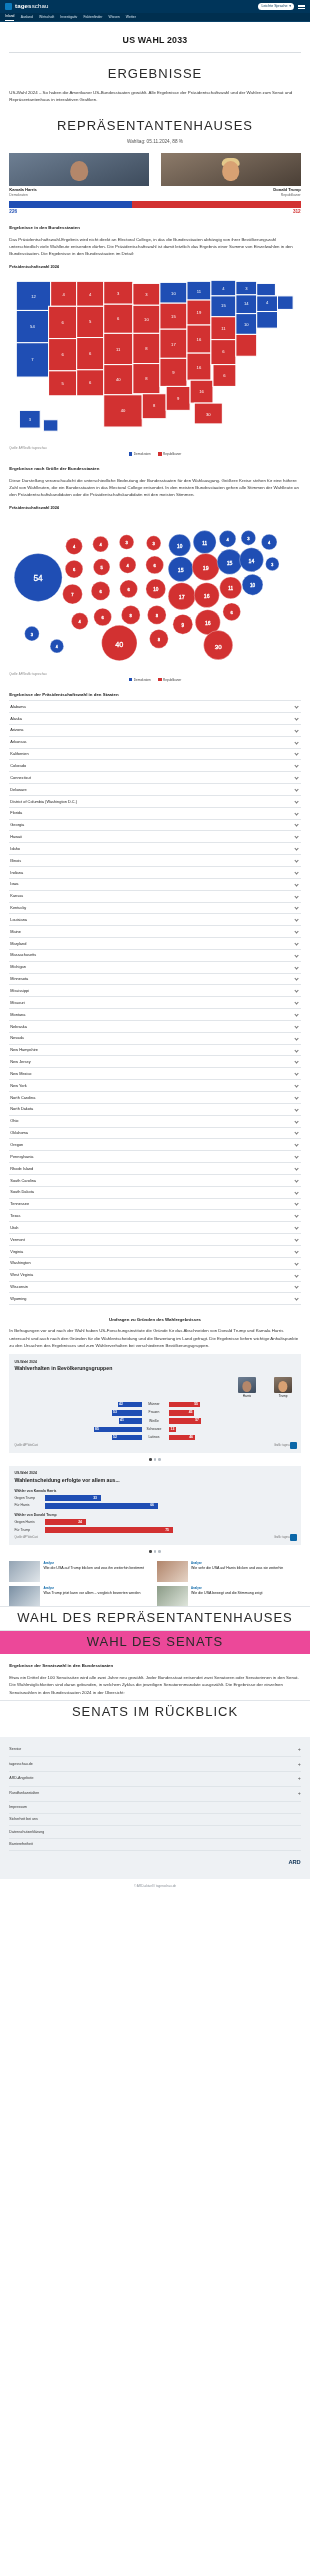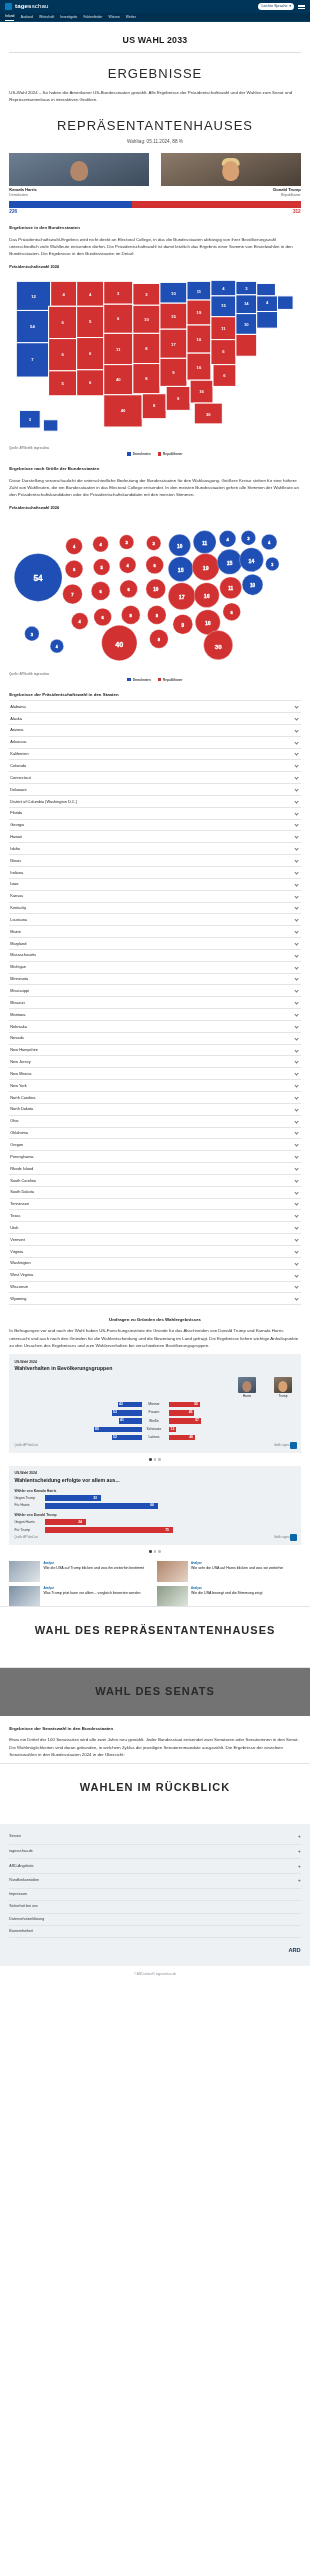--- a/index.html
+++ b/index.html
@@ -84,21 +84,21 @@
   .cand .party{font-size:3.4px;color:#666;}
   .cand.rep .namebar{text-align:right;}
   
   .resbar{display:flex;height:6.7px;margin-top:3.1px;}
   .resbar .dem{background:#1f4eb4;}
   .resbar .rep{background:#d23131;}
   .resnums{display:flex;justify-content:space-between;font-size:4.7px;font-weight:bold;margin-top:1px;}
   .resnums .dem{color:#1f4eb4;}
   .resnums .rep{color:#d23131;}
   
-  .map-wrap{position:relative;margin:4.1px 0 2.1px;font-weight:bold;}
+  .map-wrap{position:relative;margin:4.1px 0 2.1px;}
   .map-svg{width:100%;display:block;}
   .map-caption{font-size:2.8px;color:#888;margin-top:1px;}
   .legend{display:flex;justify-content:center;gap:7.2px;font-size:3.1px;color:#444;margin-top:2.1px;}
   .legend i{display:inline-block;width:3.6px;height:3.6px;margin-right:1.6px;vertical-align:-0.5px;}
   .legend .d{background:#1f4eb4;}
   .legend .r{background:#d23131;}
   
   .acc-title{font-size:4.4px;font-weight:bold;margin:9.3px 0 2.1px;}
   .acc{border-top:0.5px solid #e1e5e9;}
   .acc-row{
@@ -150,24 +150,24 @@
   .teaser{width:calc(50% - 2.1px);display:flex;gap:3.1px;}
   .teaser .thumb{width:31px;height:20.7px;background:#cfd6dc;flex:none;}
   .teaser .t1{background:linear-gradient(135deg,#93a3b3,#e1e6ea);}
   .teaser .t2{background:linear-gradient(135deg,#b0846a,#e6d4c6);}
   .teaser .t3{background:linear-gradient(135deg,#7a8fa3,#d5dde3);}
   .teaser .t4{background:linear-gradient(135deg,#8a9a86,#dfe6dc);}
   .teaser .meta{font-size:2.8px;color:#0b67a8;font-weight:bold;}
   .teaser .tt{font-size:3.6px;color:#111;line-height:1.35;margin-top:1px;}
   
   .banner{
-    text-align:center;font-size:11px;letter-spacing:1px;color:#2a2a2a;
-    padding:16px 0;font-weight:bold;border-top:0.5px solid #e1e5e9;
-  }
-  .banner.grey{background:#737373;margin-top:12px;}
+    text-align:center;font-size:13px;letter-spacing:1px;color:#2a2a2a;
+    padding:2px 0;font-weight:normal;border-top:0.5px solid #e1e5e9;
+  }
+  .banner.grey{background:#ec4899;}
   
   .footer{background:#eef1f4;margin-top:12.4px;padding:6.2px 9.3px 12.4px;}
   .footer-row{display:flex;justify-content:space-between;align-items:center;
     font-size:3.6px;color:#333;padding:3.1px 0;border-bottom:0.5px solid #dfe4e8;}
   .footer-plus{font-size:5.2px;color:#555;}
   .footer-bottom{display:flex;justify-content:space-between;align-items:center;margin-top:7.2px;}
   .ard-logo{font-size:5.7px;font-weight:bold;color:#0b2f52;}
   .copyright{text-align:center;font-size:3.1px;color:#8a9098;padding:5.2px 0 8.3px;}
   .circle-bubble{stroke:#fff;stroke-width:.6;}
 </style>
@@ -815,21 +815,21 @@
 </div>
 
 <div class="banner">WAHL DES REPRÄSENTANTENHAUSES</div>
 <div class="banner grey">WAHL DES SENATS</div>
 
 <div class="wrap">
   <div class="acc-title">Ergebnisse der Senatswahl in den Bundesstaaten</div>
   <p class="lede">Etwa ein Drittel der 100 Senatssitze wird alle zwei Jahre neu gewählt. Jeder Bundesstaat entsendet zwei Senatoren oder Senatorinnen in den Senat. Die Wahlmöglichkeiten sind daran gebunden, in welchem Zyklus die jeweiligen Senatorenmandate ausgezählt. Die Ergebnisse der einzelnen Senatswahlen in den Bundesstaaten 2024 in der Übersicht:</p>
 </div>
 
-<div class="banner">WAHLEN IM RÜCKBLICK</div>
+<div class="banner">SENATS IM RÜCKBLICK</div>
 
 <div class="footer">
   <div class="footer-row">
     <span>Service</span>
     <span class="footer-plus">+</span>
   </div>
   <div class="footer-row">
     <span>tagesschau.de</span>
     <span class="footer-plus">+</span>
   </div>

